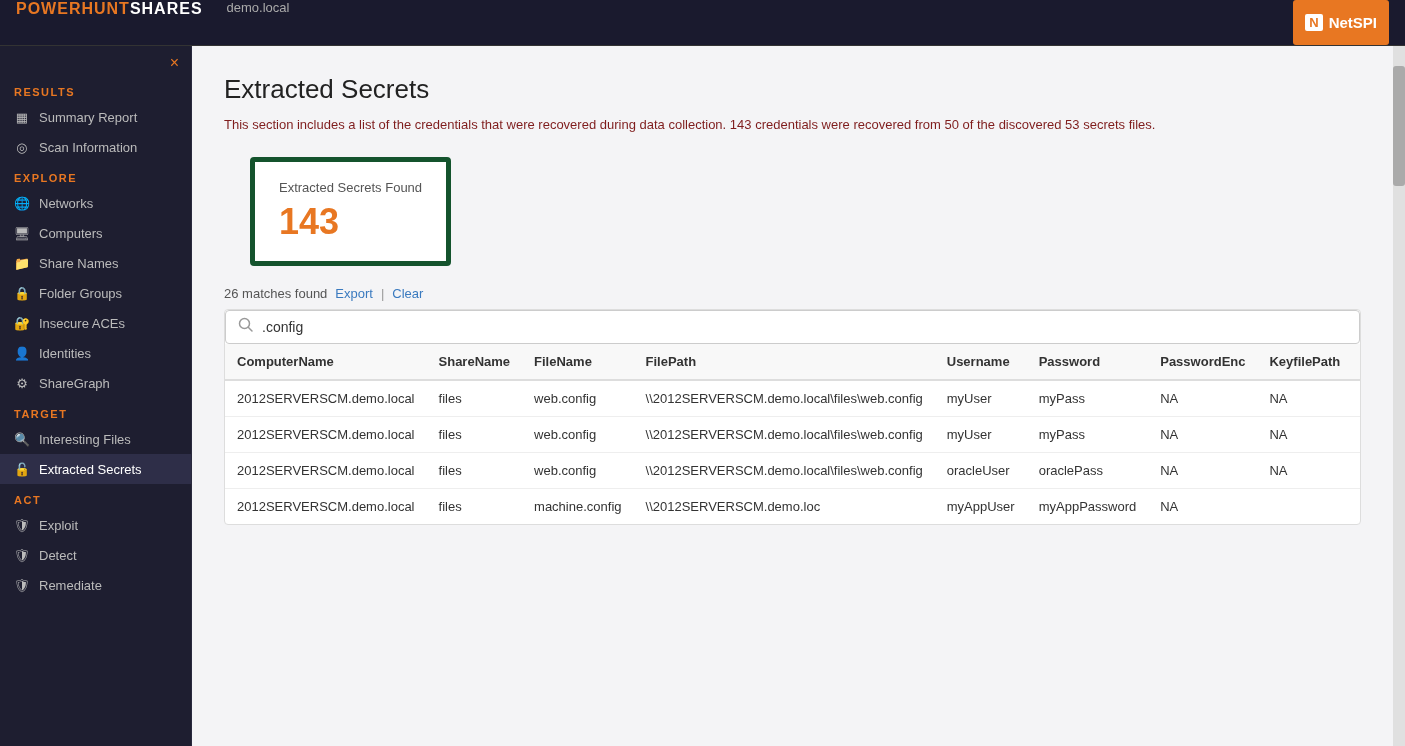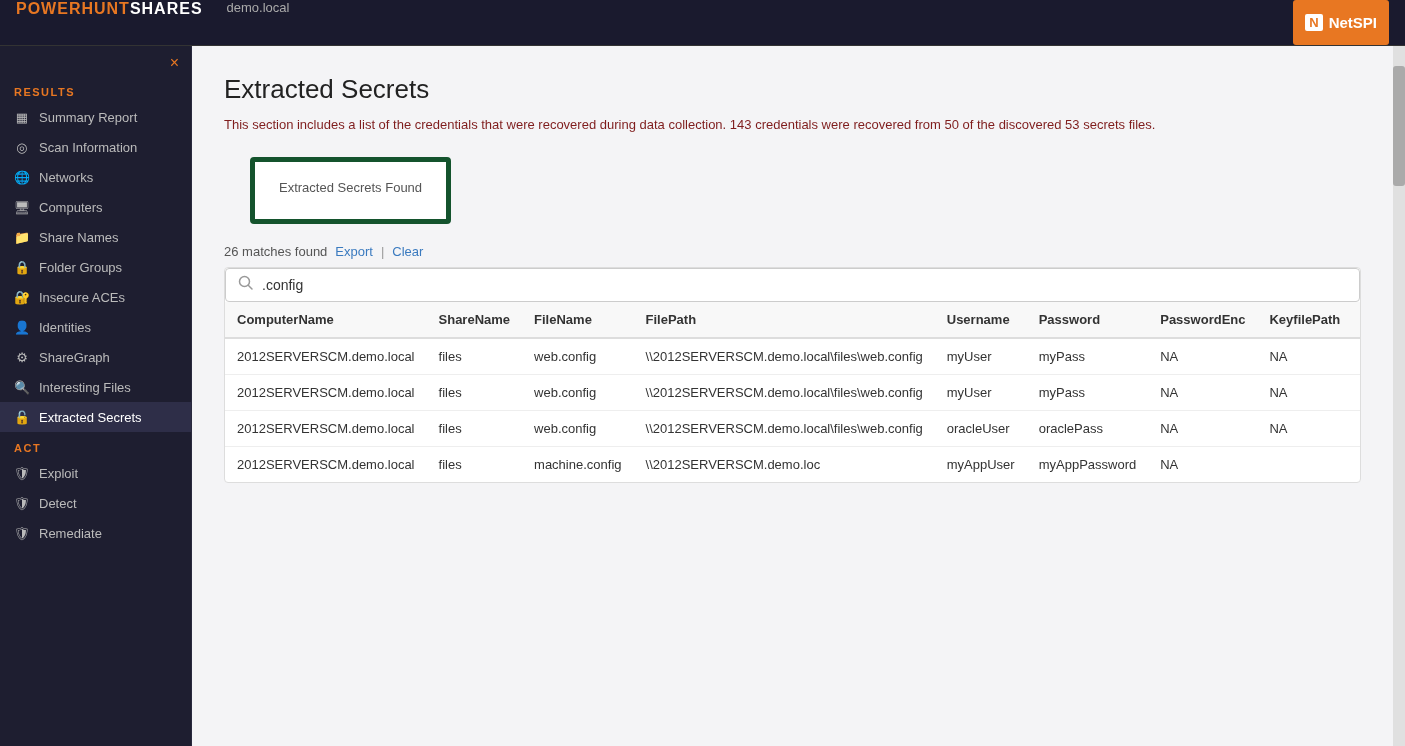--- a/index.html
+++ b/index.html
@@ -274,20 +274,21 @@
     <div class="sidebar-section-label">RESULTS</div>
     <div class="sidebar-item">
       <span class="sidebar-icon">▦</span>
       <span>Summary Report</span>
     </div>
     <div class="sidebar-item">
       <span class="sidebar-icon">◎</span>
       <span>Scan Information</span>
     </div>
 
+    <div class="sidebar-section-label">EXPLORE</div>
     <div class="sidebar-item">
       <span class="sidebar-icon">🌐</span>
       <span>Networks</span>
     </div>
     <div class="sidebar-item">
       <span class="sidebar-icon">🖥</span>
       <span>Computers</span>
     </div>
     <div class="sidebar-item">
       <span class="sidebar-icon">📁</span>
@@ -303,20 +304,21 @@
     </div>
     <div class="sidebar-item">
       <span class="sidebar-icon">👤</span>
       <span>Identities</span>
     </div>
     <div class="sidebar-item">
       <span class="sidebar-icon">⚙</span>
       <span>ShareGraph</span>
     </div>
 
+    <div class="sidebar-section-label">TARGET</div>
     <div class="sidebar-item">
       <span class="sidebar-icon">🔍</span>
       <span>Interesting Files</span>
     </div>
     <div class="sidebar-item active">
       <span class="sidebar-icon">🔓</span>
       <span>Extracted Secrets</span>
     </div>
 
     <div class="sidebar-section-label">ACT</div>
@@ -334,20 +336,21 @@
     </div>
   </div>
 
   <div class="content">
     <h1 class="page-title">Extracted Secrets</h1>
     <p class="page-desc">This section includes a list of the credentials that were recovered during data collection. 143 credentials were recovered from 50 of the discovered 53 secrets files.</p>
 
     
     <div class="stat-card">
       <div class="stat-card-label">Extracted Secrets Found</div>
+      <div class="stat-card-value">143</div>
     </div>
 
     
     <div class="results-bar">
       <span class="results-matches">26 matches found</span>
       <a class="results-link">Export</a>
       <span class="results-sep">|</span>
       <a class="results-link">Clear</a>
     </div>
 

